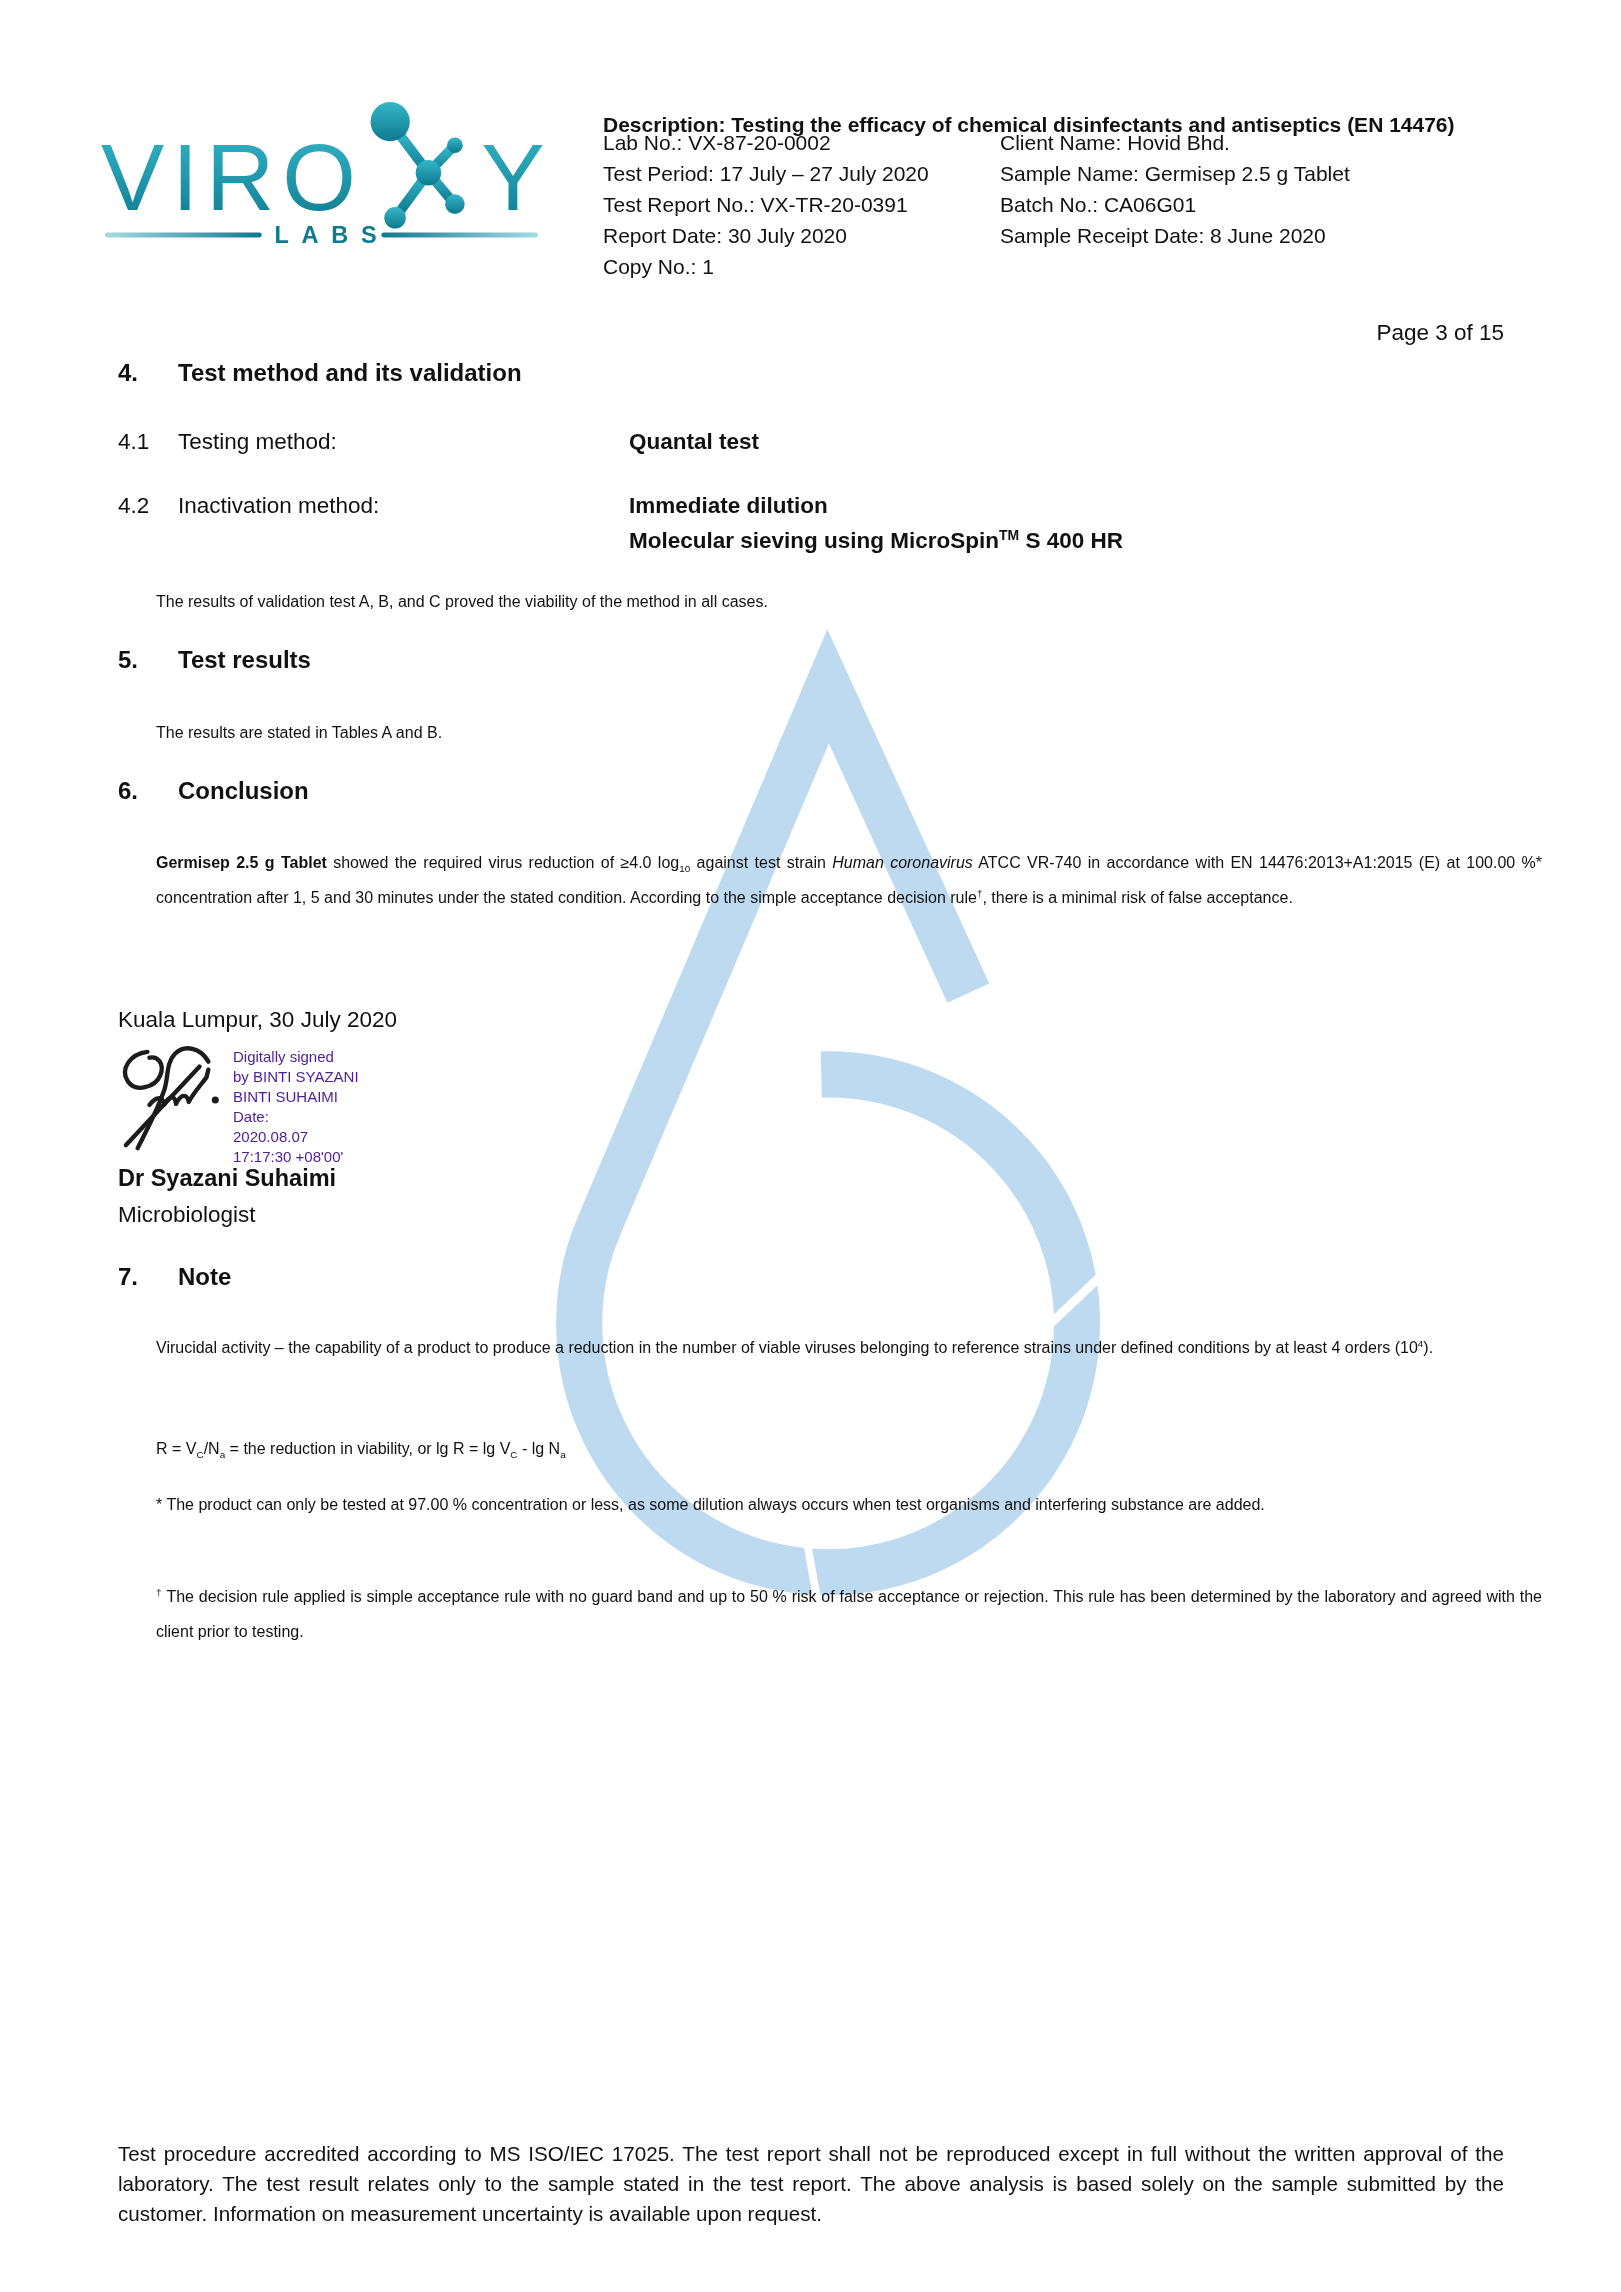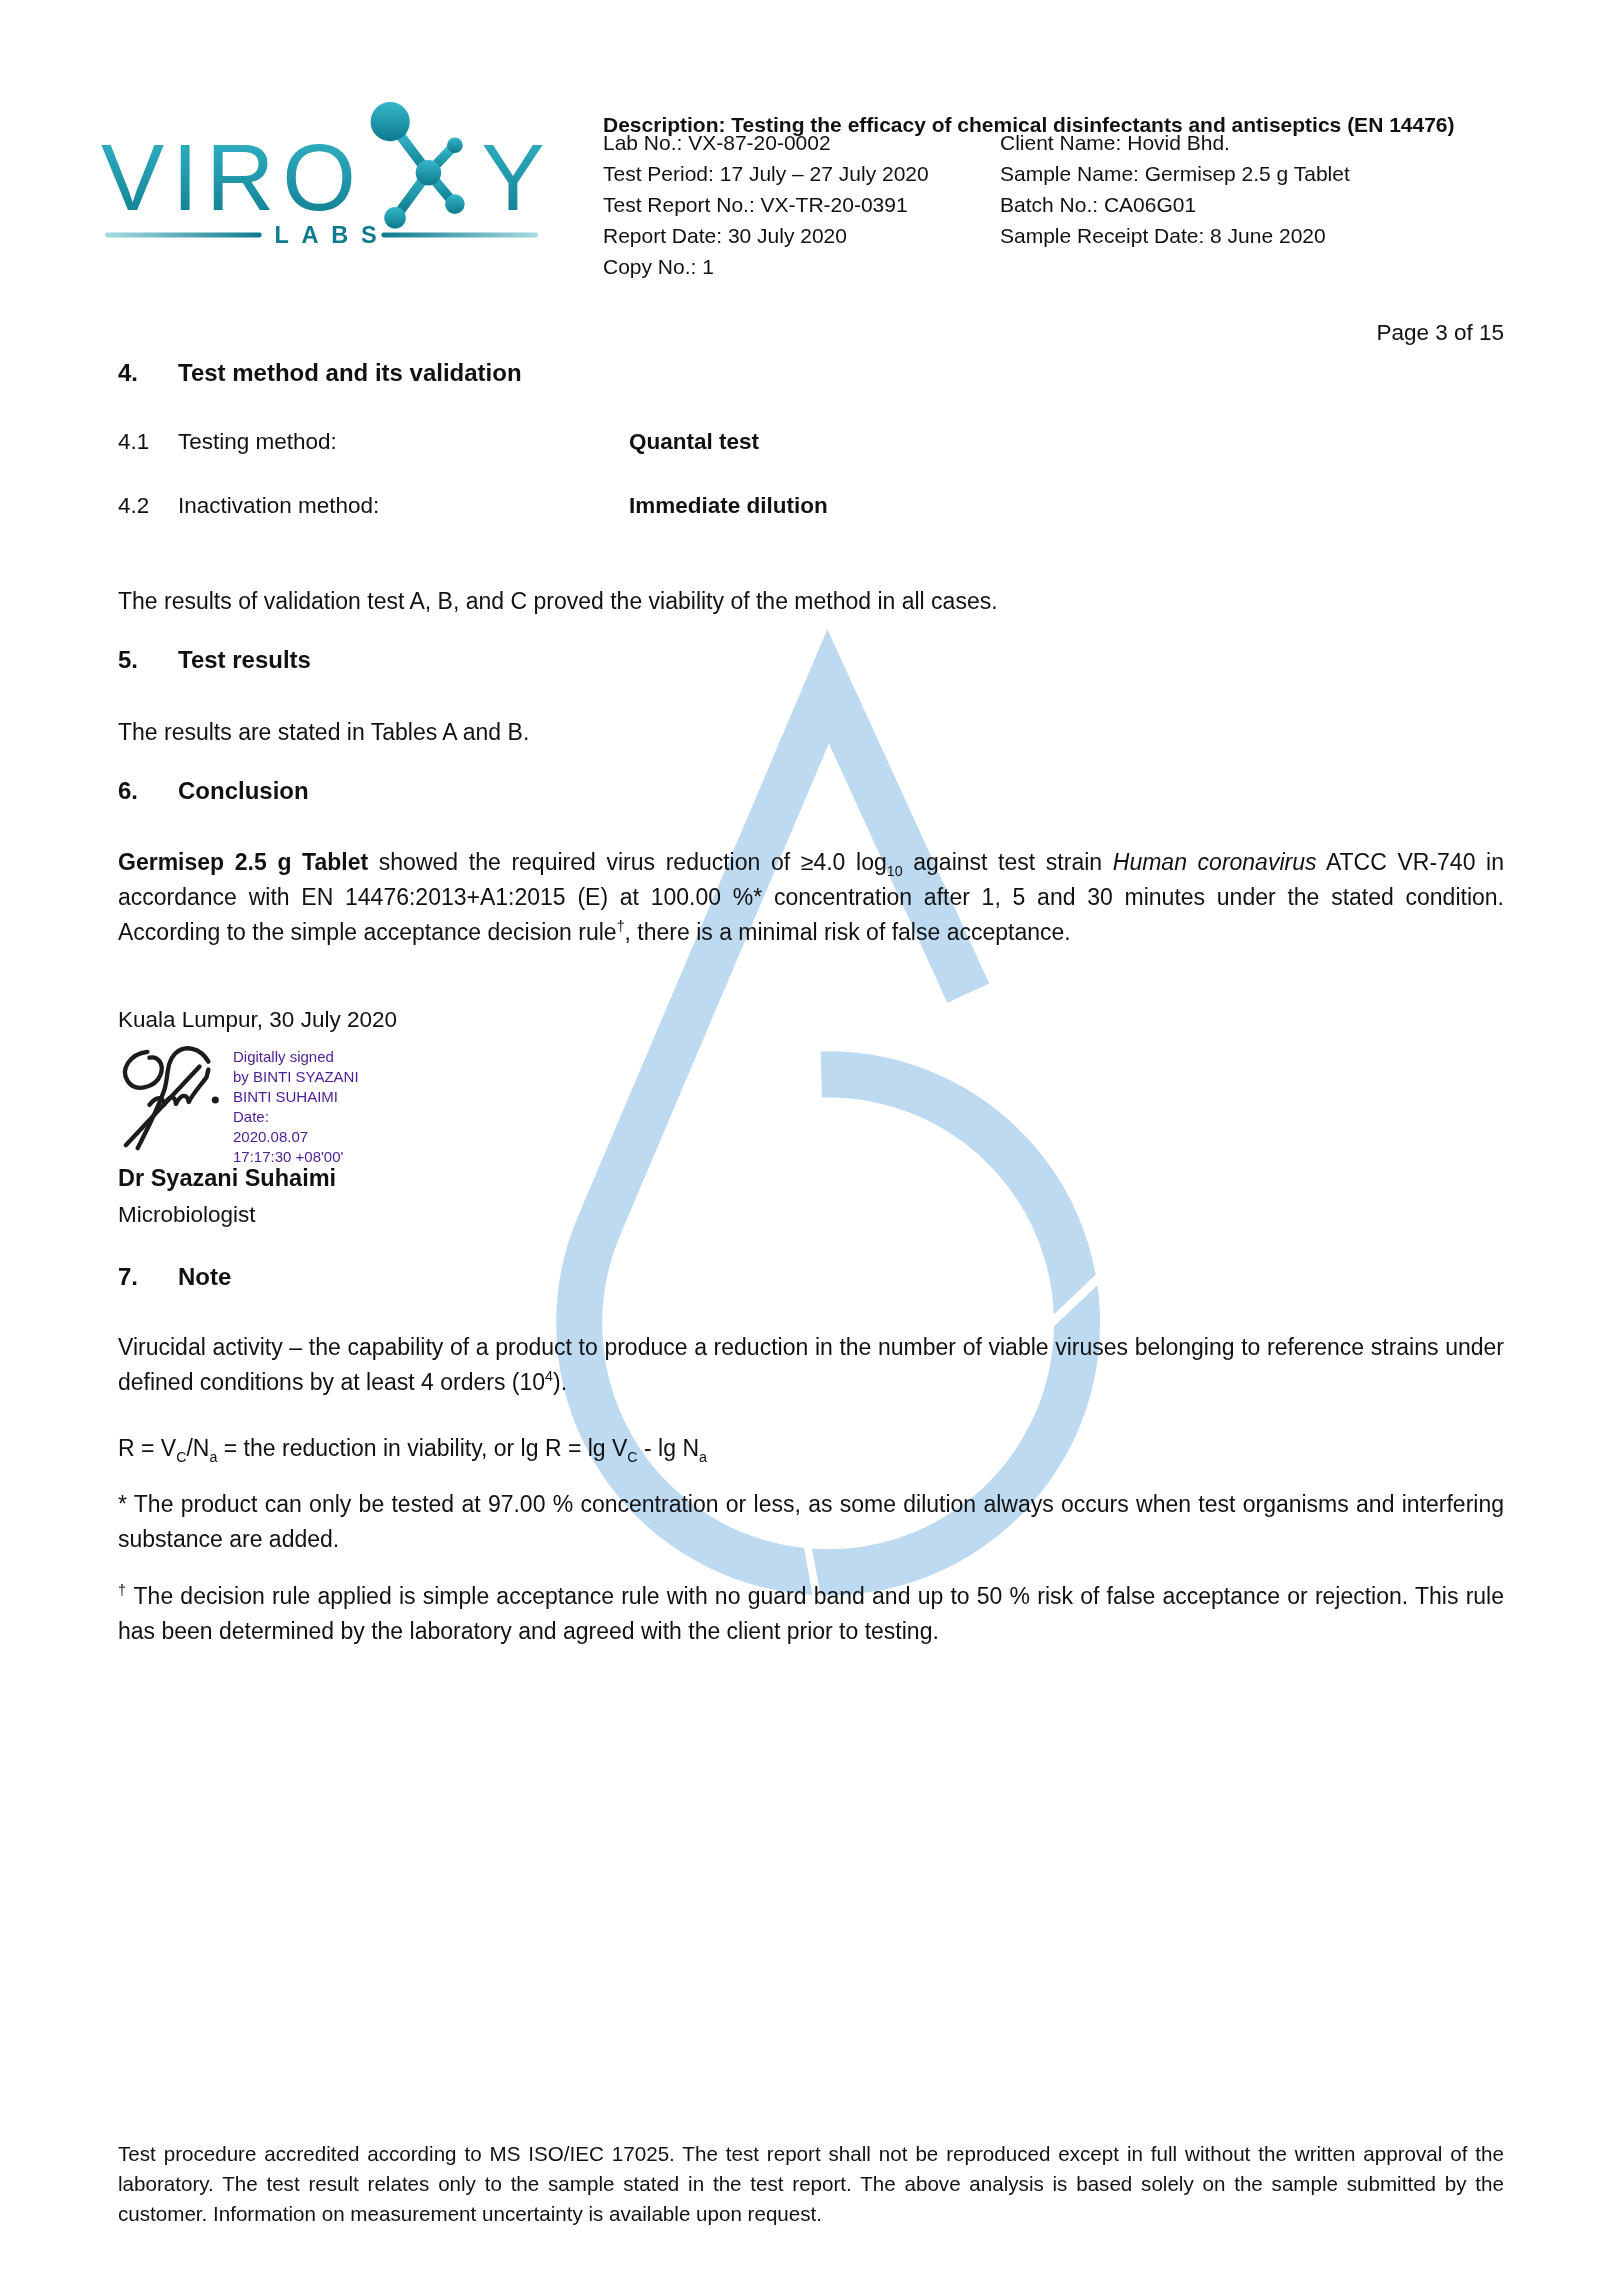--- a/index.html
+++ b/index.html
@@ -22,21 +22,21 @@
   .hdr-col.right{left:1000px;width:519px;}
   .page-indicator{left:1092px;top:320px;width:412px;text-align:right;font-size:22.5px;}
   
   .sec-h{left:118px;width:1386px;font-size:24px;font-weight:bold;}
   .sec-h .num{display:inline-block;width:60px;}
   
   .m-row{left:118px;width:1386px;font-size:22.5px;display:flex;align-items:flex-start;line-height:35px;}
   .m-num{width:60px;flex:none;}
   .m-label{width:451px;flex:none;}
   .m-value{flex:1;font-weight:bold;}
-  .body-text{font-size:23px;line-height:35px;}
+  .body-text{font-size:16px;line-height:35px;margin-left:38px;}
   .para{left:118px;width:1386px;}
   .just{text-align:justify;}
   sup{font-size:62%;line-height:0;}
   sub{font-size:62%;line-height:0;}
   i{font-style:italic;}
   b{font-weight:bold;}
   
   .place-date{left:118px;top:1007px;font-size:22.5px;}
   .sig-wrap{left:114px;top:1040px;width:120px;height:118px;}
   .dsig{left:233px;top:1047px;font-size:15px;line-height:20px;color:#4c1d95;}
@@ -121,20 +121,21 @@
       <span class="m-num">4.1</span>
       <span class="m-label">Testing method:</span>
       <span class="m-value">Quantal test</span>
     </div>
 
     <div class="abs m-row" style="top:488px;">
       <span class="m-num">4.2</span>
       <span class="m-label">Inactivation method:</span>
       <span class="m-value">
         <div>Immediate dilution</div>
+        <div>Molecular sieving using MicroSpin<sup>TM</sup> S 400 HR</div>
       </span>
     </div>
 
     <div class="abs para body-text" style="top:584px;">The results of validation test A, B, and C proved the viability of the method in all cases.</div>
 
     <div class="abs sec-h" style="top:646px;">
       <span class="num">5.</span><span>Test results</span>
     </div>
     <div class="abs para body-text" style="top:715px;">The results are stated in Tables A and B.</div>
 

